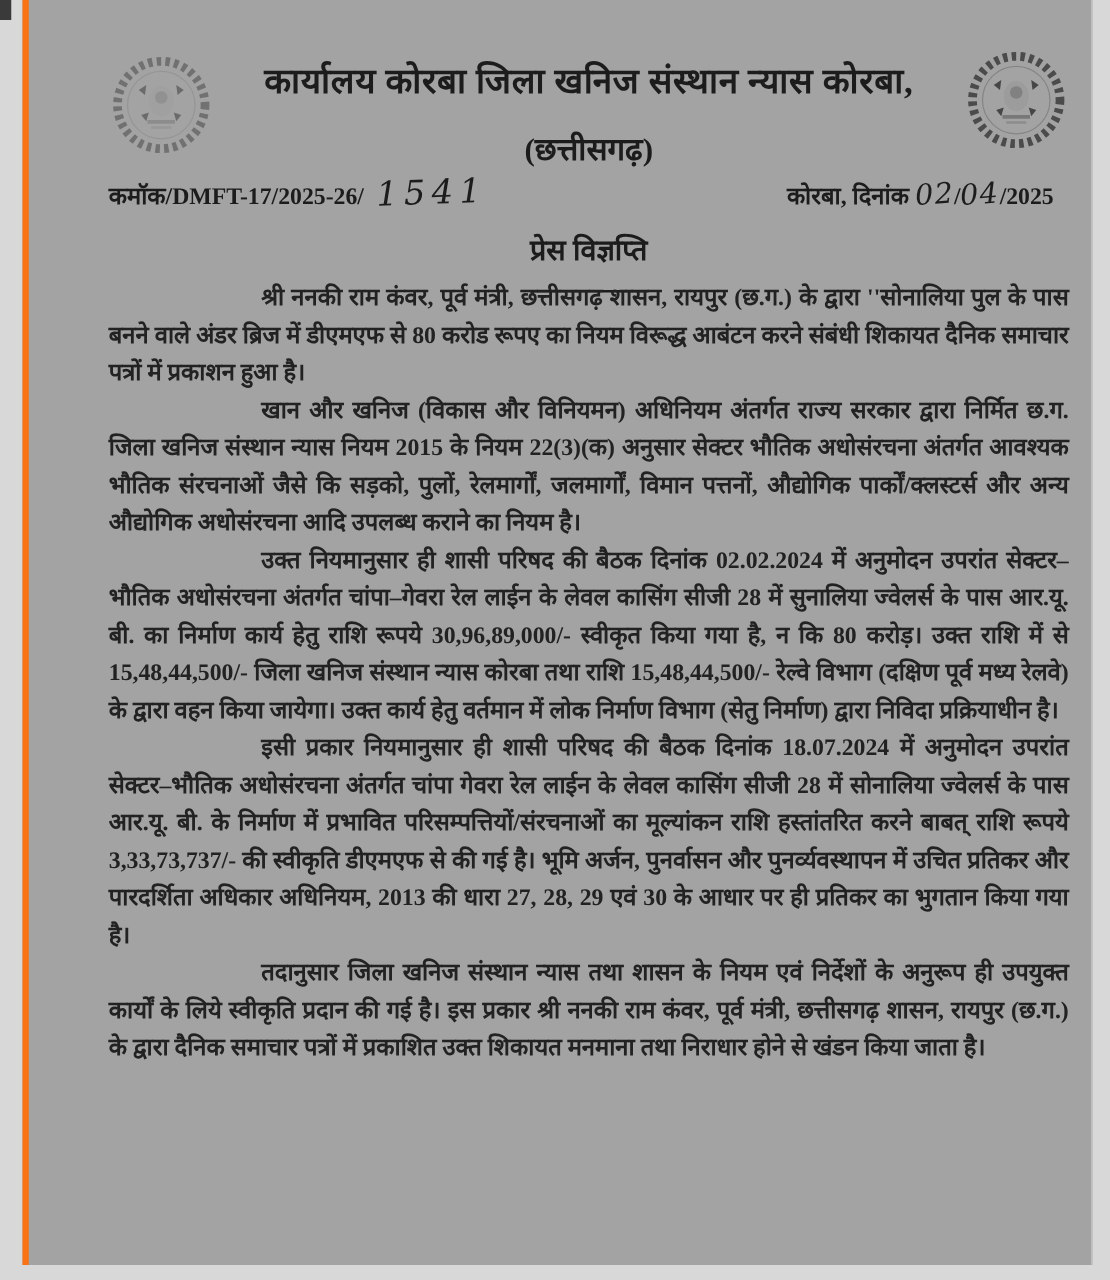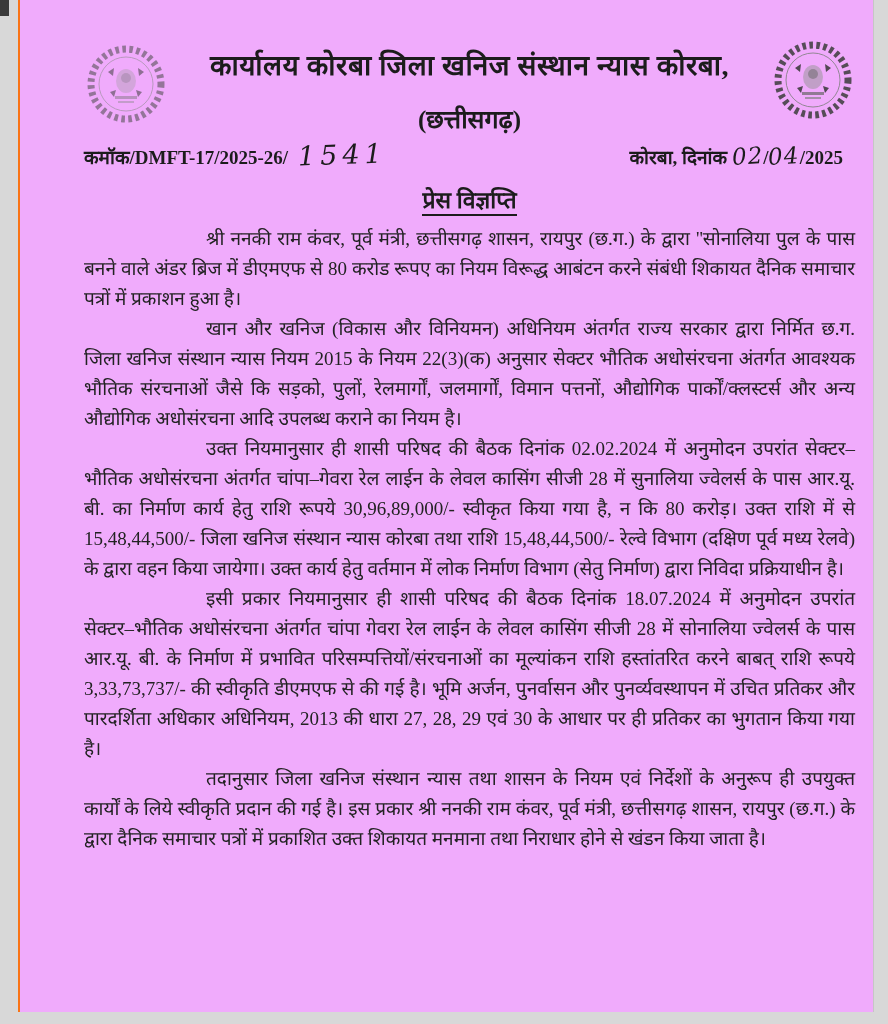--- a/index.html
+++ b/index.html
@@ -14,22 +14,22 @@
     overflow:hidden;
   }
   .photo::before{ 
     content:"";
     position:absolute;left:0;top:0;width:9px;height:16px;
     background:#3a3a3a;z-index:3;
   }
   .paper{
     position:absolute;
     left:18px;top:0;right:14px;bottom:12px;
-    background:#f0abfc;
-    border-left:2px solid #f97316;
+    background:#a3a3a3;
+    border-left:5px solid #f97316;
     border-right:1px solid #c6c6c6;
     box-sizing:border-box;
     padding:34px 18px 8px 64px;
     overflow:hidden;
     color:#1c1c1c;
   }
   
   .header{display:flex;align-items:flex-start;}
   .seal{flex:0 0 auto;width:84px;height:92px;margin-top:6px;}
   .seal svg{display:block;}
@@ -50,26 +50,26 @@
     font-style:italic;font-weight:normal;
     display:inline-block;
   }
   .ref-num{font-size:27px;letter-spacing:5px;transform:rotate(-2deg);margin-left:10px;}
   .date-hand{font-size:23px;letter-spacing:1px;transform:rotate(-4deg);}
   .ref-right{padding-right:12px;}
   
   .doc-title-wrap{text-align:center;margin-top:13px;}
   .doc-title{
     font-size:23px;font-weight:bold;
-    border-bottom:2.5px solid #1c1c1c;padding-bottom:1px;
+    border-bottom:2.5px solid #1c1c1c;padding-bottom:19px;
   }
   
   .body{
     margin-top:9px;
-    font-size:19px;line-height:30px;font-weight:normal;
+    font-size:19px;line-height:30px;font-weight:bold;
     text-align:justify;
     color:#222;
   }
   .body p{margin:0;text-indent:122px;}
   
   .sig-block{
     width:430px;margin:0 6px 0 auto;
     text-align:center;
     font-weight:bold;font-size:21px;line-height:31px;
     position:relative;

